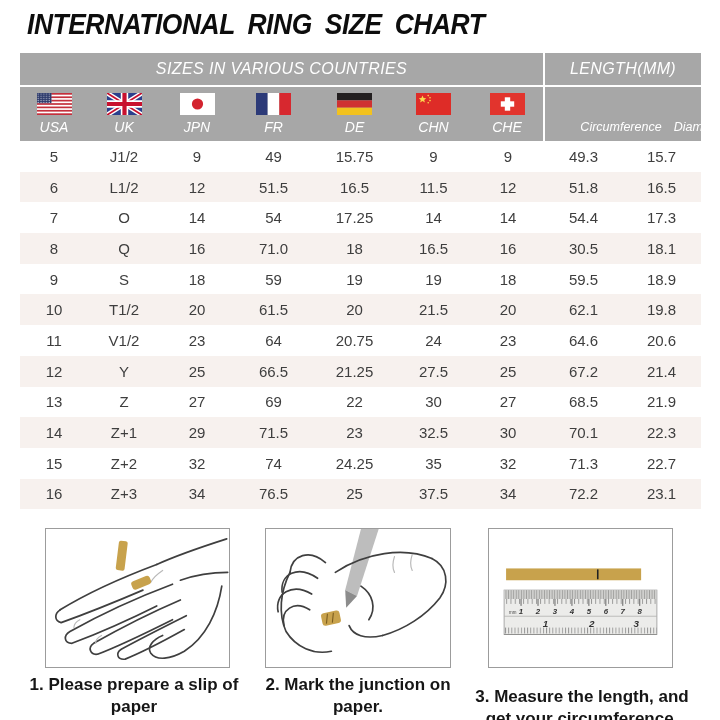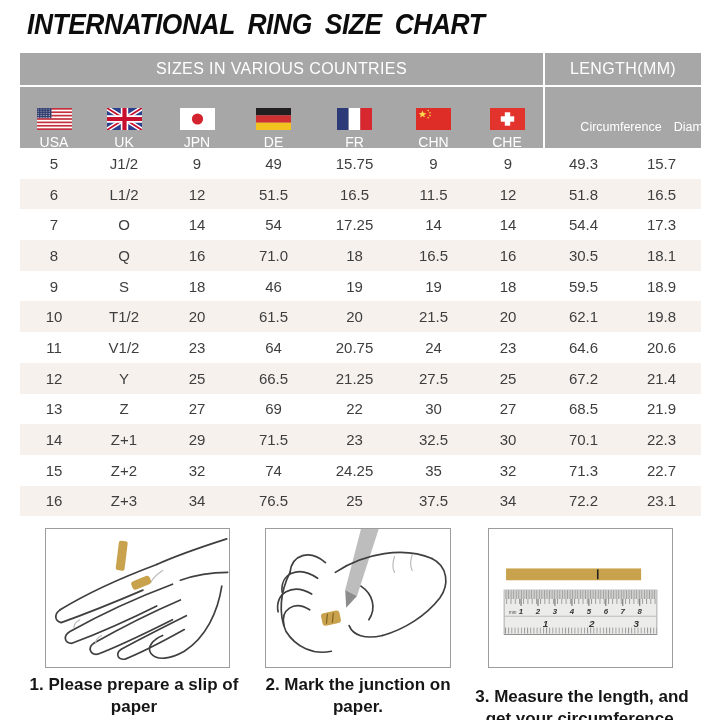--- a/index.html
+++ b/index.html
@@ -15,30 +15,29 @@
   .title {
     position:absolute; left:27px; top:7px;
     font-size:30px; font-weight:bold; font-style:italic;
     color:#0d0d0d; letter-spacing:-0.5px; word-spacing:7px;
     white-space:nowrap; transform:scaleX(0.88); transform-origin:left top;
   }
 
   
   .chart { position:absolute; left:20px; top:53px; width:681px; }
   .hdr { display:grid; grid-template-columns:523px 2px 156px; }
-  .hdr-left, .hdr-right { background:var(--header-bg,#a7a7a7); color:#fff; }
+  .hdr-left, .hdr-right { background:var(--header-bg,#a7a7a7); color:#fff;font-style:italic; }
   .divider-v { background:#ffffff; }
   .group-row {
     height:34px; display:flex; align-items:center; justify-content:center;
     font-size:16px; letter-spacing:0.4px; border-bottom:2px solid #fff;
   }
   .flags-row {
     height:46px; display:grid;
     grid-template-columns:68px 72px 74px 79px 83px 75px 72px;
-    margin-top:15px;
   }
   .flag-cell {
     display:flex; flex-direction:column; align-items:center;
     justify-content:flex-start; padding-top:6px;
   }
   .flag-cell svg { display:block; }
   .flag-label { font-size:14px; margin-top:4px; color:#fff; }
   .len-labels {
     height:54px; display:grid; grid-template-columns:88px 68px;
     align-items:end; padding-bottom:7px; font-size:12.5px; text-align:center;padding-left:32px;
@@ -121,34 +120,34 @@
           <div class="flag-cell">
             <svg width="35" height="22" viewBox="0 0 35 22">
               <rect width="35" height="22" fill="#ffffff"></rect>
               <circle cx="17.5" cy="11" r="5.6" fill="#d3232e"></circle>
             </svg>
             <span class="flag-label">JPN</span>
           </div>
 
           <div class="flag-cell">
             <svg width="35" height="22" viewBox="0 0 35 22">
+              <rect width="11.7" height="22" fill="#2c3a78"></rect>
+              <rect x="11.7" width="11.6" height="22" fill="#ffffff"></rect>
+              <rect x="23.3" width="11.7" height="22" fill="#d7282f"></rect>
+            </svg>
+            <span class="flag-label">FR</span>
+          </div>
+
+          <div class="flag-cell">
+            <svg width="35" height="22" viewBox="0 0 35 22">
               <rect width="35" height="7.4" fill="#231f20"></rect>
               <rect y="7.4" width="35" height="7.3" fill="#cf3132"></rect>
               <rect y="14.7" width="35" height="7.3" fill="#f2c21f"></rect>
             </svg>
             <span class="flag-label">DE</span>
-          </div>
-
-          <div class="flag-cell">
-            <svg width="35" height="22" viewBox="0 0 35 22">
-              <rect width="11.7" height="22" fill="#2c3a78"></rect>
-              <rect x="11.7" width="11.6" height="22" fill="#ffffff"></rect>
-              <rect x="23.3" width="11.7" height="22" fill="#d7282f"></rect>
-            </svg>
-            <span class="flag-label">FR</span>
           </div>
 
           <div class="flag-cell">
             <svg width="35" height="22" viewBox="0 0 35 22">
               <rect width="35" height="22" fill="#de2c27"></rect>
               <path d="M6.5,2.4 L7.6,5 L10.2,5.2 L8.2,6.9 L8.9,9.5 L6.5,8 L4.1,9.5 L4.8,6.9 L2.8,5.2 L5.4,5 Z" fill="#fbd94d"></path>
               <circle cx="12.2" cy="2.6" r="0.8" fill="#fbd94d"></circle>
               <circle cx="14.0" cy="4.8" r="0.8" fill="#fbd94d"></circle>
               <circle cx="14.0" cy="7.6" r="0.8" fill="#fbd94d"></circle>
               <circle cx="12.2" cy="9.8" r="0.8" fill="#fbd94d"></circle>
@@ -233,21 +232,21 @@
             <td>18</td>
             <td>16.5</td>
             <td>16</td>
             <td>30.5</td>
             <td>18.1</td>
           </tr>
           <tr>
             <td>9</td>
             <td>S</td>
             <td>18</td>
-            <td>46</td>
+            <td>59</td>
             <td>19</td>
             <td>19</td>
             <td>18</td>
             <td>59.5</td>
             <td>18.9</td>
           </tr>
           <tr class="alt">
             <td>10</td>
             <td>T1/2</td>
             <td>20</td>

